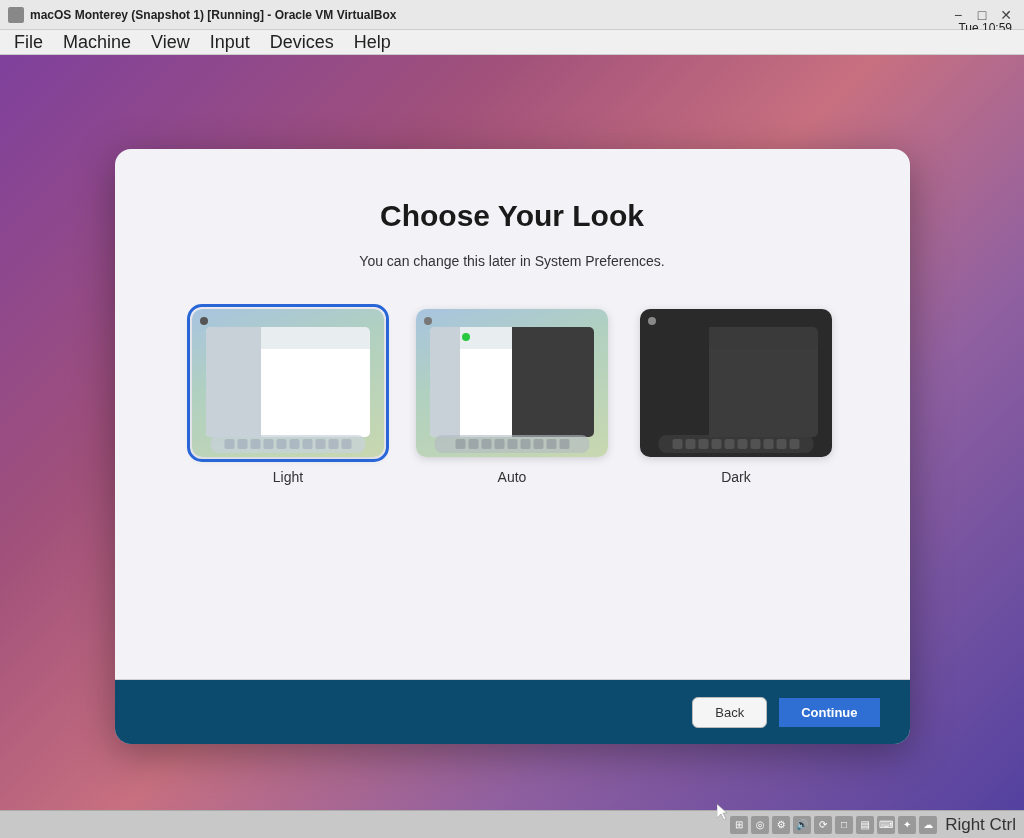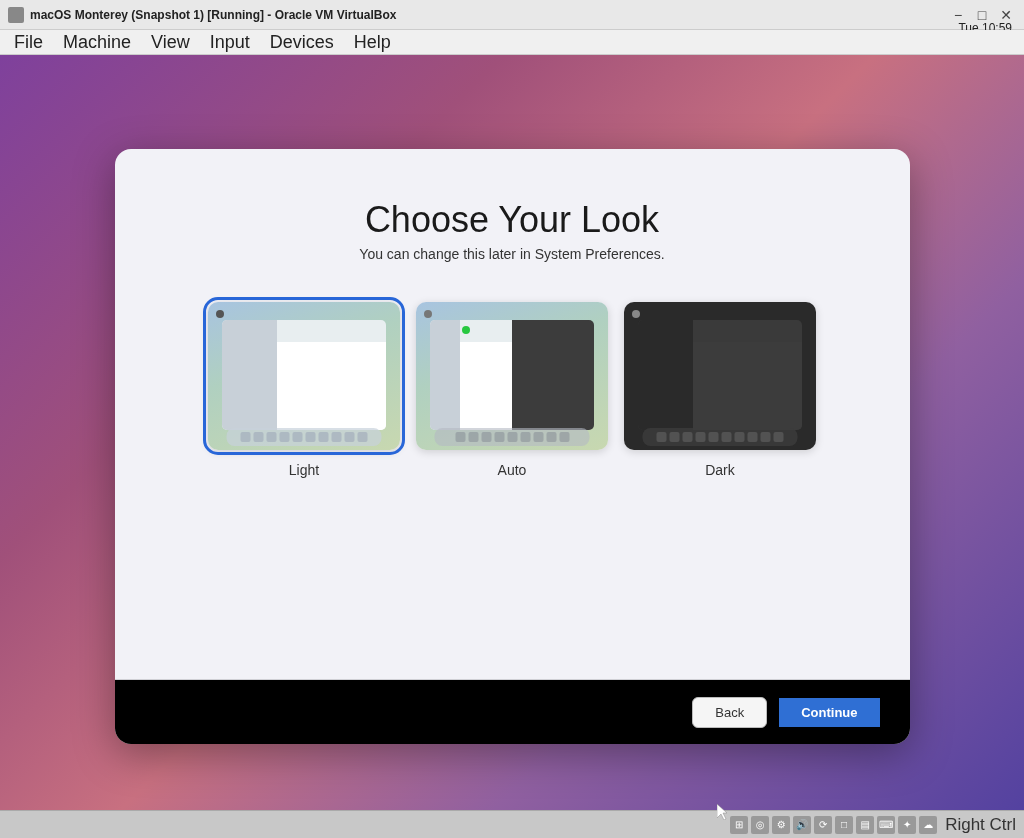--- a/index.html
+++ b/index.html
@@ -116,24 +116,24 @@
 
     .dialog-content {
       flex: 1;
       display: flex;
       flex-direction: column;
       align-items: center;
       padding: 50px 40px 30px;
     }
 
     .dialog-title {
-      font-size: 36px;
-      font-weight: 400;
+      font-size: 30px;
+      font-weight: 700;
       color: #1a1a1a;
-      margin-bottom: 5px;
+      margin-bottom: 20px;
       text-align: center;
     }
 
     .dialog-description {
       font-size: 14px;
       color: #333;
       text-align: center;
       line-height: 1.5;
       max-width: 620px;
       margin-bottom: 10px;
@@ -142,21 +142,21 @@
     .dialog-note {
       font-size: 14px;
       color: #333;
       text-align: center;
       margin-bottom: 40px;
     }
 
     
     .theme-options {
       display: flex;
-      gap: 16px;
+      gap: 32px;
       align-items: flex-start;
       justify-content: center;
     }
 
     .theme-option {
       display: flex;
       flex-direction: column;
       align-items: center;
       gap: 12px;
       cursor: pointer;
@@ -381,21 +381,21 @@
       display: flex;
       align-items: center;
       justify-content: center;
       gap: 3px;
       padding: 0 5px;
     }
 
     
     .dialog-footer {
       height: 65px;
-      background: #000000;
+      background: #0c4a6e;
       border-top: 1px solid #d0d0d5;
       display: flex;
       align-items: center;
       justify-content: flex-end;
       padding: 0 30px;
       gap: 12px;
     }
 
     .btn-back {
       padding: 7px 22px;

